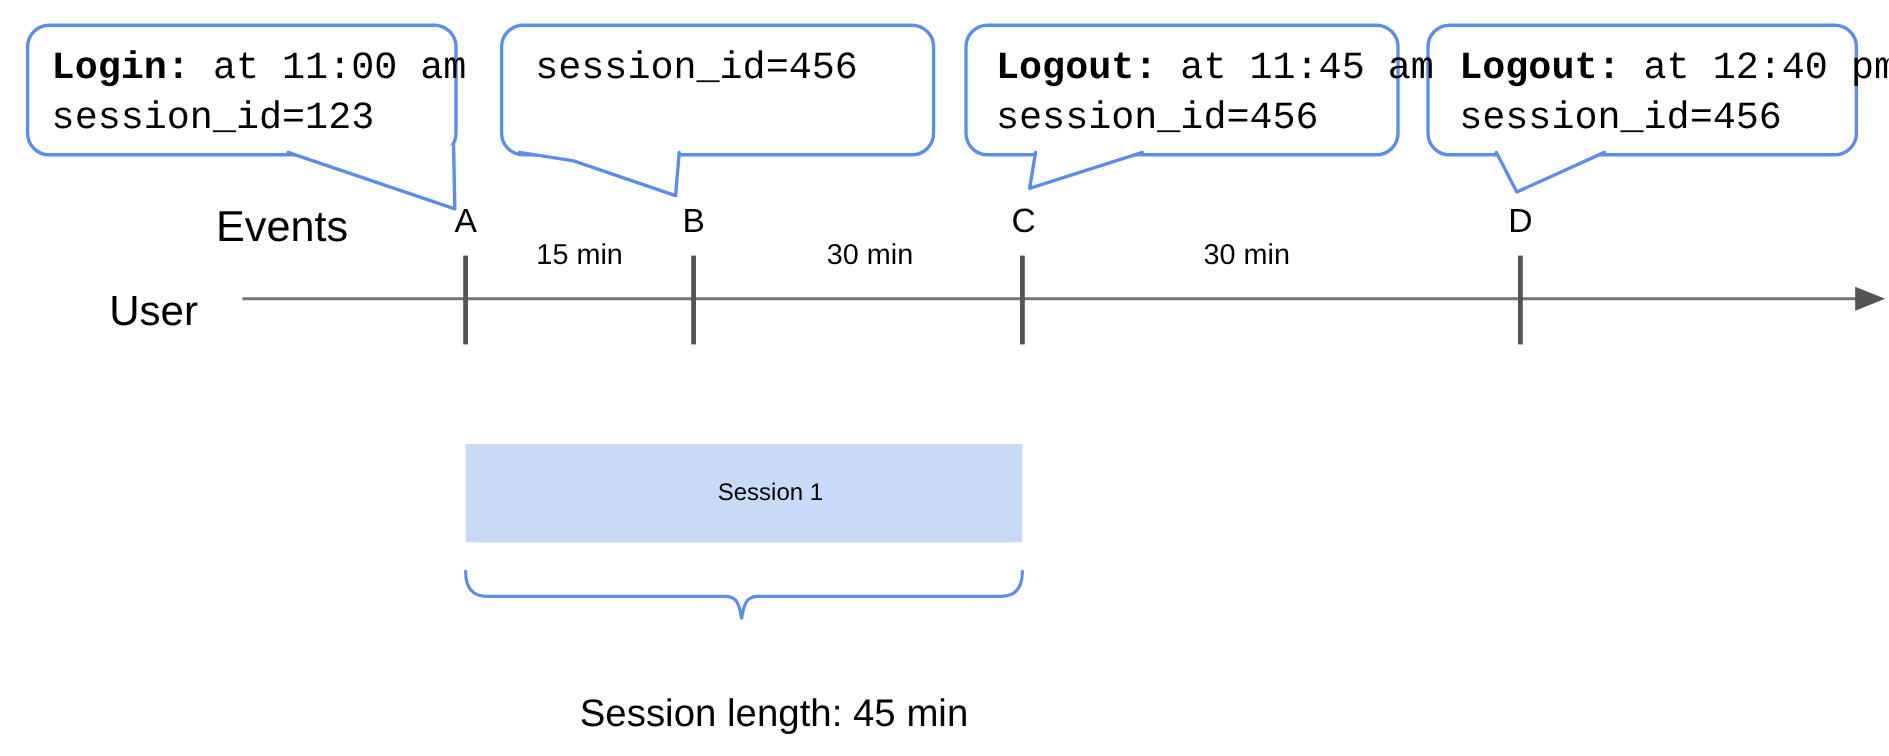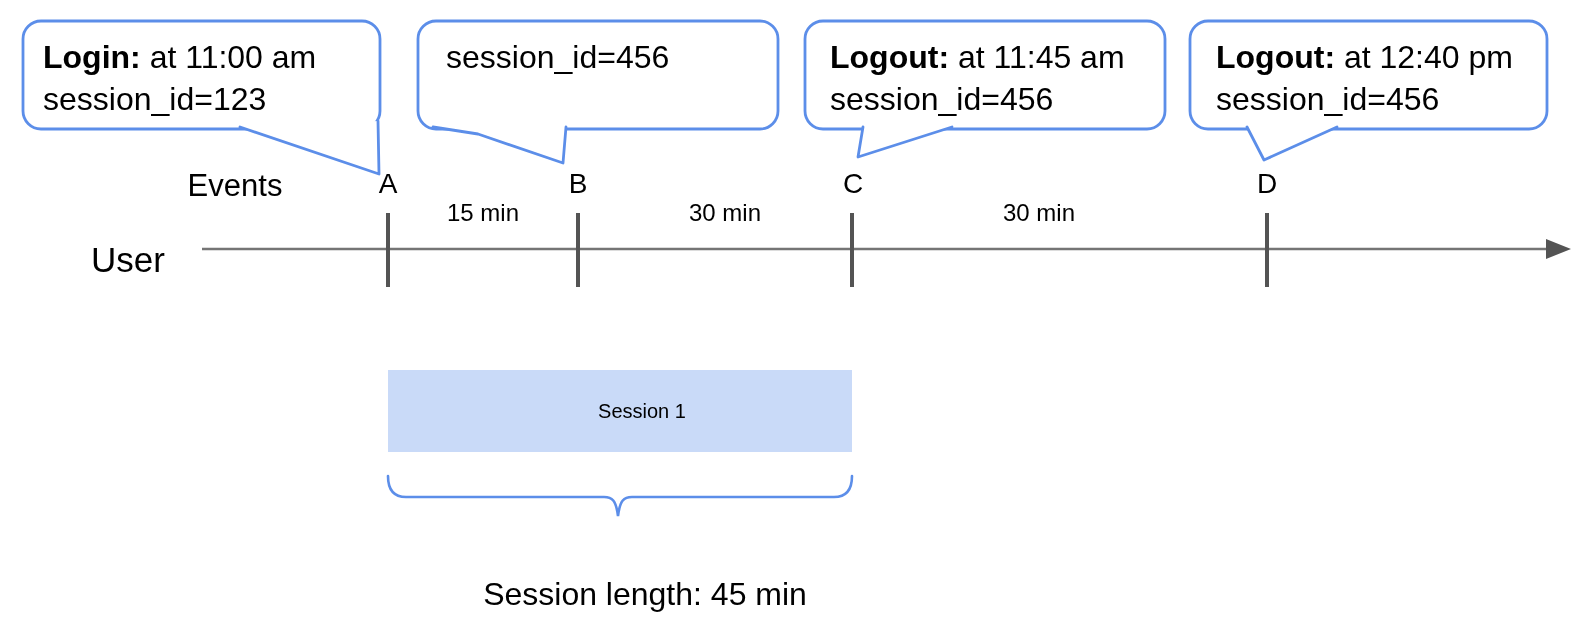--- a/index.html
+++ b/index.html
@@ -17,25 +17,25 @@
   .bubble{fill:#ffffff;stroke:var(--callout-border);stroke-width:2.8;}
   .tail{fill:#ffffff;stroke:var(--callout-border);stroke-width:2.8;stroke-linejoin:round;stroke-linecap:round;}
   .axis-line{stroke:var(--axis-gray);stroke-width:2.5;}
   .tick{stroke:var(--tick-gray);stroke-width:4;}
   .arrowhead{fill:var(--tick-gray);}
   .session-box{fill:var(--session-fill);}
   .brace{fill:none;stroke:var(--callout-border);stroke-width:2.6;stroke-linecap:round;}
 
   
   .abs{position:absolute;white-space:nowrap;}
-  .callout-text{position:absolute;font-size:32px;line-height:42px;white-space:nowrap;}
+  .callout-text{position:absolute;font-size:32px;line-height:42px;white-space:nowrap;font-family:Liberation Mono, monospace;}
   .callout-text b{font-weight:bold;}
   .center{transform:translateX(-50%);}
   .tick-label{font-size:28px;}
-  .events-label{font-size:31px;text-align:center;}
+  .events-label{font-size:36px;text-align:center;}
   .user-label{font-size:35px;}
   .interval-label{font-size:24px;}
   .session-flex{
     position:absolute;left:388px;top:370px;width:508px;height:82px;
     display:flex;align-items:center;justify-content:center;
     font-size:20px;
     text-align:center;
   }
   .length-label{font-size:32px;margin-left:28px;}
 </style>

